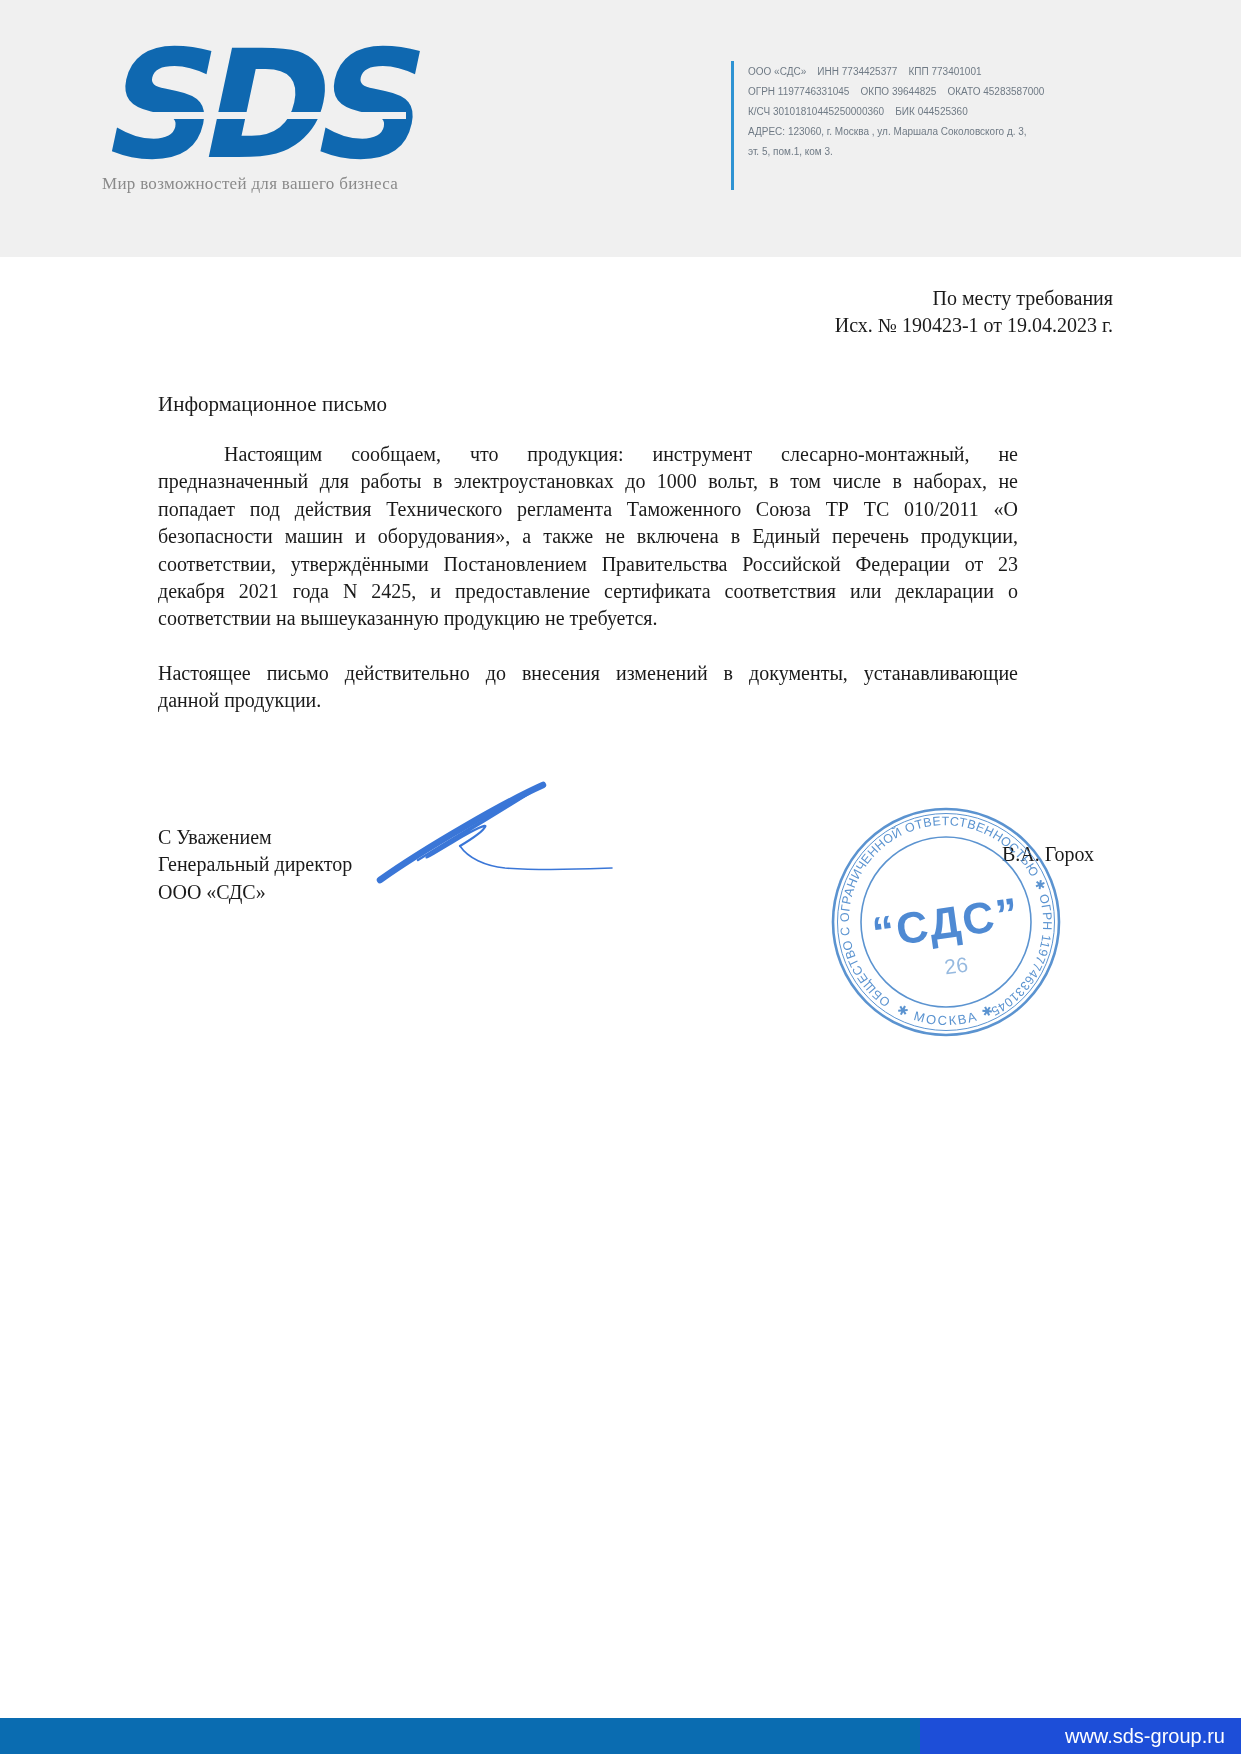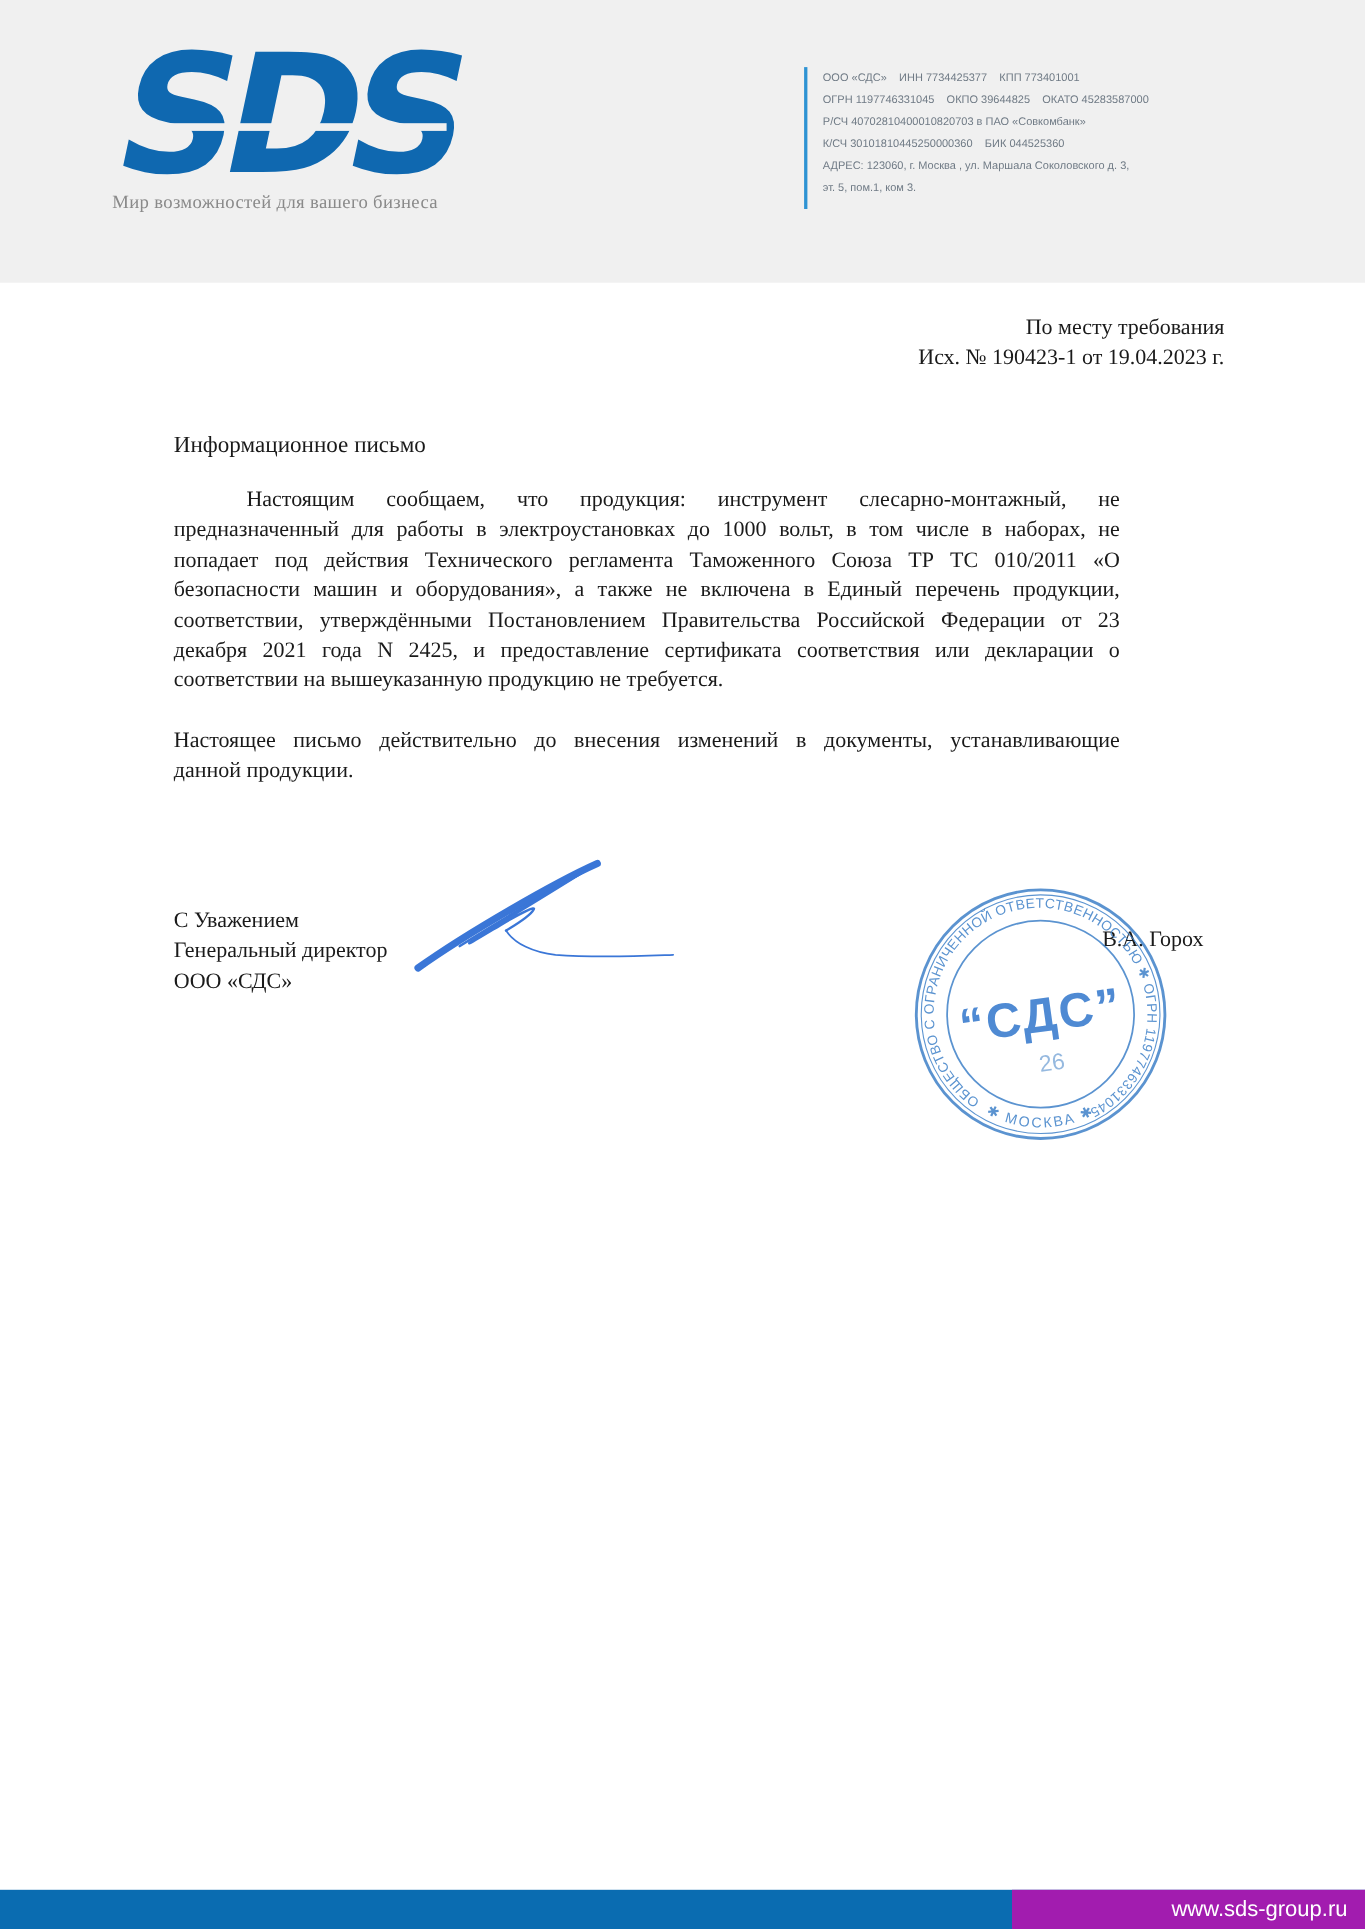--- a/index.html
+++ b/index.html
@@ -31,38 +31,37 @@
   .signoff{position:absolute;left:158px;top:824px;font-size:20px;line-height:27.4px;}
   .signer-name{position:absolute;left:1002px;top:843px;font-size:20px;}
 
   
   .signature{position:absolute;left:340px;top:690px;width:290px;height:200px;}
   .stamp{position:absolute;left:829px;top:805px;width:234px;height:234px;opacity:.88;}
   .stamp text{font-family:"Liberation Sans",sans-serif;}
 
   
   .footer{position:absolute;left:0;bottom:0;width:1241px;height:36px;background:#0a6cb1;}
-  .footer-right{position:absolute;right:0;top:0;width:321px;height:36px;background:#a21caf;
+  .footer-right{position:absolute;right:0;top:0;width:321px;height:36px;background:#1d4ed8;
                 color:#ffffff;font-family:"Liberation Sans",sans-serif;font-size:20px;
                 line-height:36px;text-align:right;padding-right:16px;box-sizing:border-box;}
 </style>
 </head>
 <body>
 
 <div class="page">
 
   <div class="header">
     <div class="logo">SDS</div>
     <div class="logo-stripe"></div>
     <div class="tagline">Мир возможностей для вашего бизнеса</div>
     <div class="details-sep"></div>
     <div class="details">
         <div class="detail-line">ООО «СДС»    ИНН 7734425377    КПП 773401001</div>
         <div class="detail-line">ОГРН 1197746331045    ОКПО 39644825    ОКАТО 45283587000</div>
-        <div class="detail-line">Р/СЧ 40702810400010820703 в ПАО «Совкомбанк»</div>
         <div class="detail-line">К/СЧ 30101810445250000360    БИК 044525360</div>
         <div class="detail-line">АДРЕС: 123060, г. Москва , ул. Маршала Соколовского д. 3,</div>
         <div class="detail-line">эт. 5, пом.1, ком 3.</div>
       </div>
   </div>
 
   <div class="recipient">
     <div>По месту требования</div>
     <div>Исх. № 190423-1 от 19.04.2023 г.</div>
   </div>

